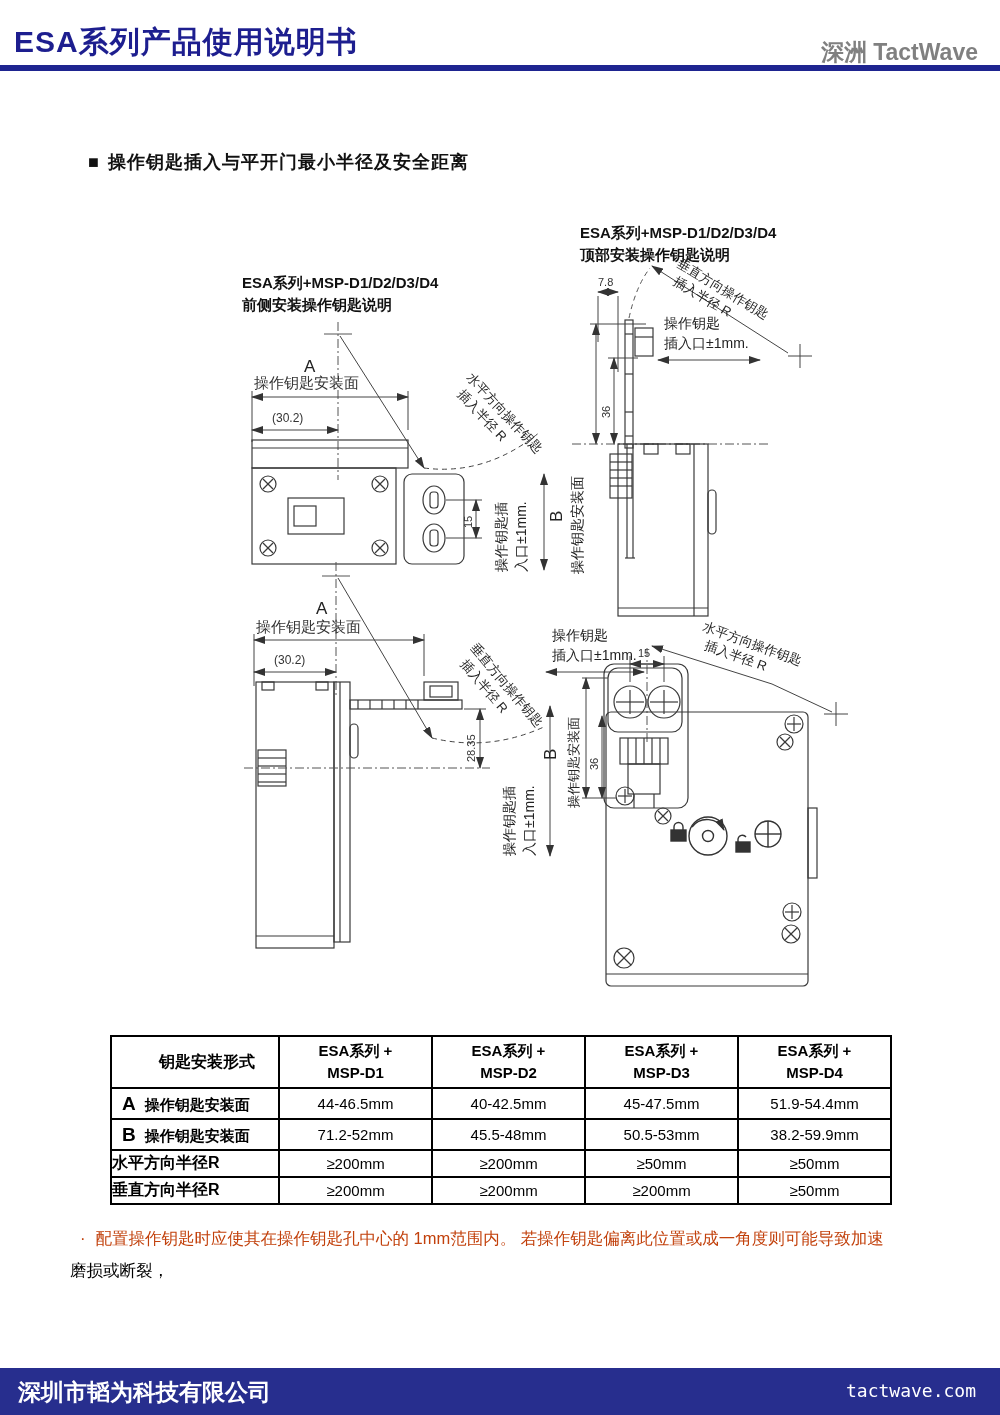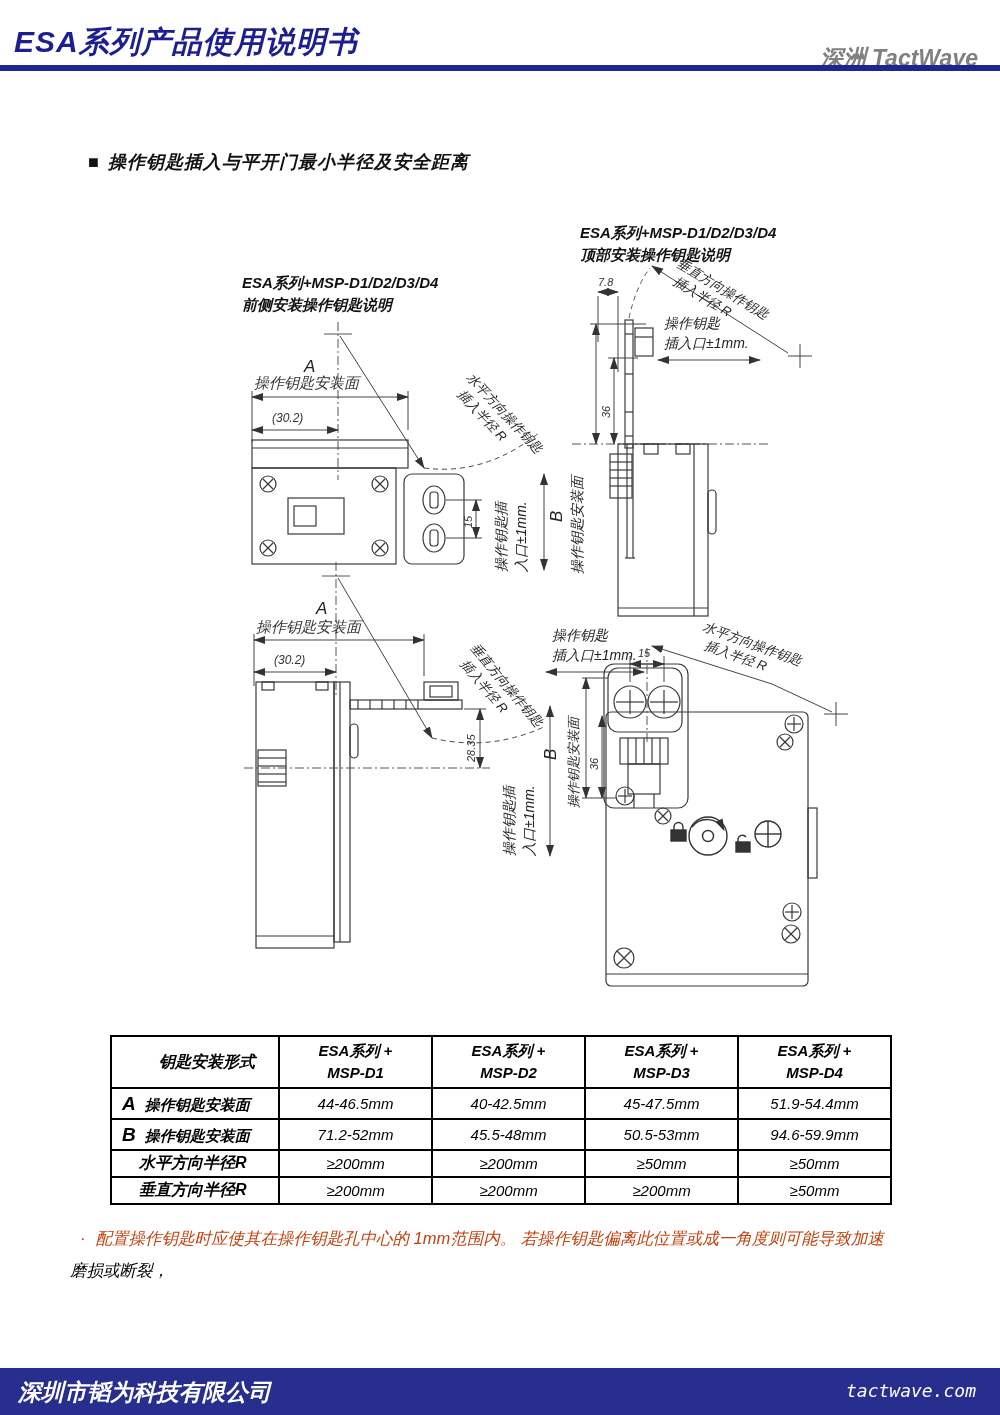--- a/index.html
+++ b/index.html
@@ -1,21 +1,21 @@
 <!DOCTYPE html>
 <html><head>
 <meta charset="utf-8">
 <style>
   html,body{margin:0;padding:0;background:#ffffff;}
   body{width:1000px;height:1415px;overflow:hidden;font-family:"Liberation Sans",sans-serif;}
-  .page{position:relative;width:1000px;height:1415px;background:#fff;font-style:italic;}
+  .page{position:relative;width:1000px;height:1415px;background:#fff;}
 
   
   .hdr-title{position:absolute;left:14px;top:22px;font-size:30px;font-weight:bold;color:#1d1e8f;letter-spacing:1px;}
-  .hdr-logo{position:absolute;right:22px;top:43px;font-size:23px;font-weight:bold;color:#808080;}
+  .hdr-logo{position:absolute;right:22px;top:37px;font-size:23px;font-weight:bold;color:#808080;}
   .hdr-logo .cn{margin-right:6px;}
   .hdr-divider{position:absolute;left:0;top:65px;width:1000px;height:6px;background:#1e2490;}
 
   
   .section-heading{position:absolute;left:88px;top:150px;font-size:18px;font-weight:bold;color:#111;letter-spacing:1px;}
   .section-heading .marker{margin-right:8px;}
 
   
   svg{position:absolute;overflow:visible;}
   svg text{font-family:"Liberation Sans",sans-serif;fill:#222;}
@@ -27,21 +27,21 @@
 
   
   .spec-table{position:absolute;left:110px;top:1035px;border-collapse:collapse;table-layout:fixed;}
   .spec-table td{border:2px solid #000;text-align:center;vertical-align:middle;font-size:15px;color:#000;padding:0;}
   .spec-table .thead td{height:50px;font-weight:bold;line-height:1.45;}
   .spec-table .corner{font-size:16px;font-weight:bold;padding-left:24px;}
   .spec-table .rowlab{text-align:left;padding-left:10px;font-weight:bold;font-size:15px;}
   .spec-table .pfx{font-size:19px;font-weight:bold;margin-right:9px;}
   .spec-table .r-ab{height:31px;}
   .spec-table .r-sm{height:27px;}
-  .spec-table .radlab{text-align:left;padding-left:27px;font-weight:bold;font-size:16px;}
+  .spec-table .radlab{text-align:left;padding-left:0;font-weight:bold;font-size:16px;}
 
   
   .note1{position:absolute;left:80px;top:1228px;font-size:16.5px;color:#c2410c;}
   .note1 .bullet{margin-right:10px;}
   .note2{position:absolute;left:70px;top:1260px;font-size:16.5px;color:#000000;}
   .note3{position:absolute;left:113px;top:1295px;font-size:16.5px;color:#111;}
   .note3 .nlab{margin-right:12px;}
 
   
   .footer-bar{position:absolute;left:0;top:1368px;width:1000px;height:47px;background:#272e8e;}
@@ -413,21 +413,21 @@
         <td>44-46.5mm</td>
         <td>40-42.5mm</td>
         <td>45-47.5mm</td>
         <td>51.9-54.4mm</td>
       </tr>
       <tr class="r-ab">
         <td class="rowlab"><span class="pfx">B</span><span>操作钥匙安装面</span></td>
         <td>71.2-52mm</td>
         <td>45.5-48mm</td>
         <td>50.5-53mm</td>
-        <td>94.6-59.9mm</td>
+        <td>38.2-59.9mm</td>
       </tr>
       <tr class="r-sm">
         <td class="radlab">水平方向半径R</td>
         <td>≥200mm</td>
         <td>≥200mm</td>
         <td>≥50mm</td>
         <td>≥50mm</td>
       </tr>
       <tr class="r-sm">
         <td class="radlab">垂直方向半径R</td>

